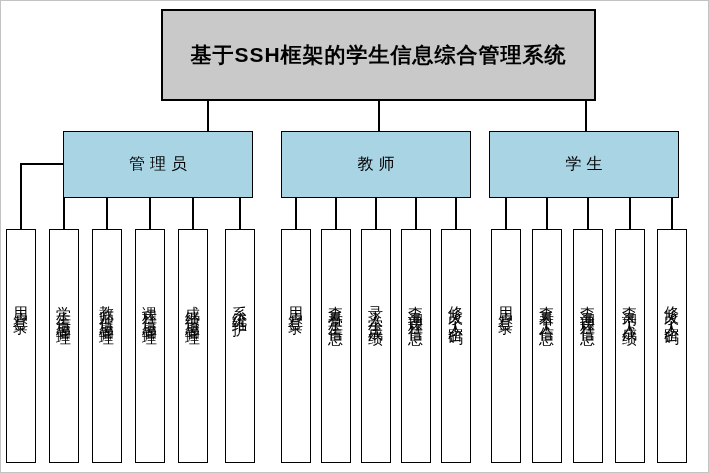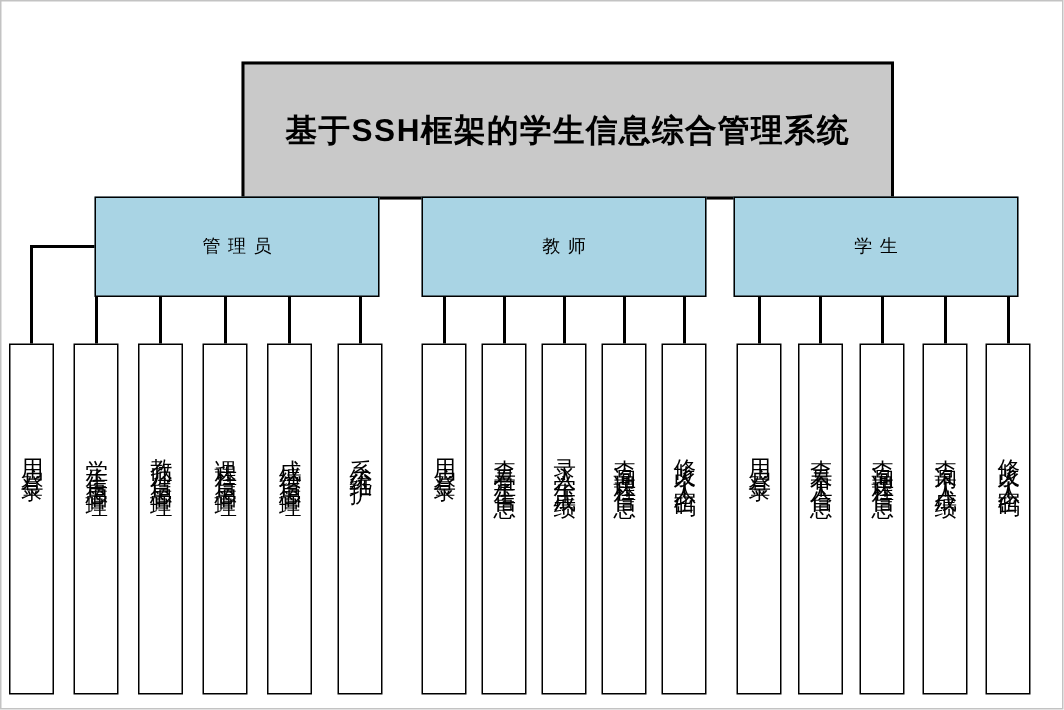--- a/index.html
+++ b/index.html
@@ -37,27 +37,26 @@
   }
   .root{
     left:160px;top:8px;
     width:435px;height:92px;
     background:var(--root-bg);
     border-width:2px;
     font-size:21px;
     font-weight:bold;
     letter-spacing:1px;
     text-align:center;
-    margin-top:32px;
   }
   .branch{
     top:130px;
     width:190px;height:67px;
     background:var(--branch-bg);
-    font-size:12px;
+    font-size:16px;
     letter-spacing:5px;
     text-indent:5px;
   }
   .leaf{
     top:228px;
     width:30px;height:234px;
     background:var(--leaf-bg);
     align-items:flex-start;
     padding-top:64px;
     font-size:15px;

